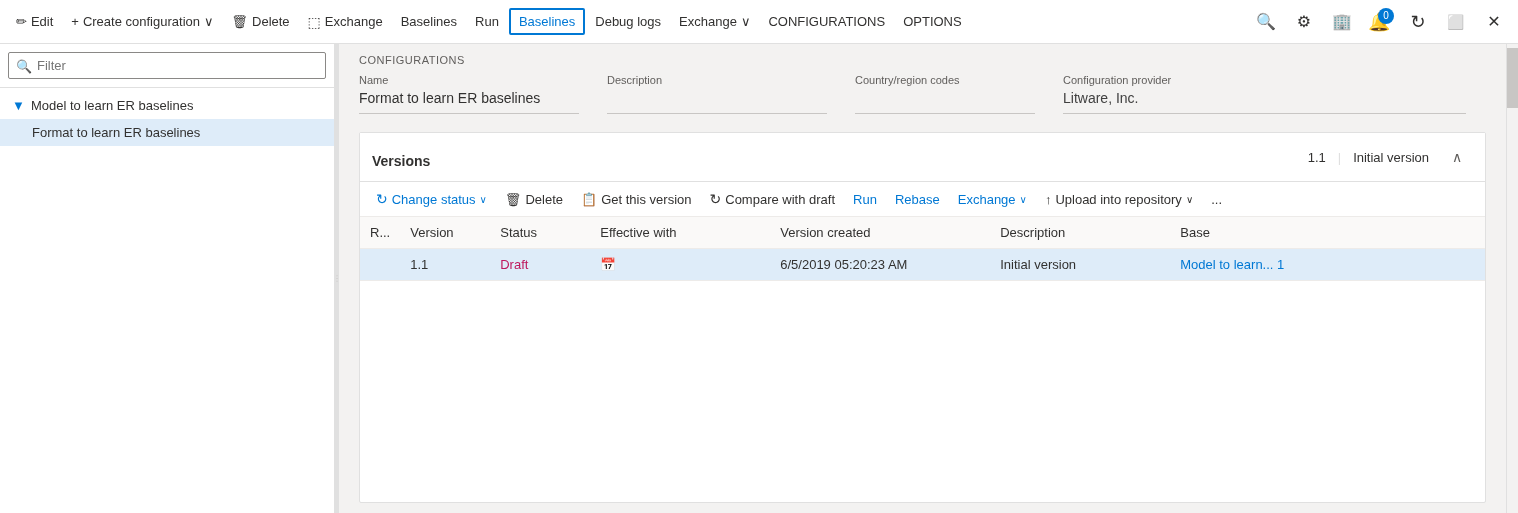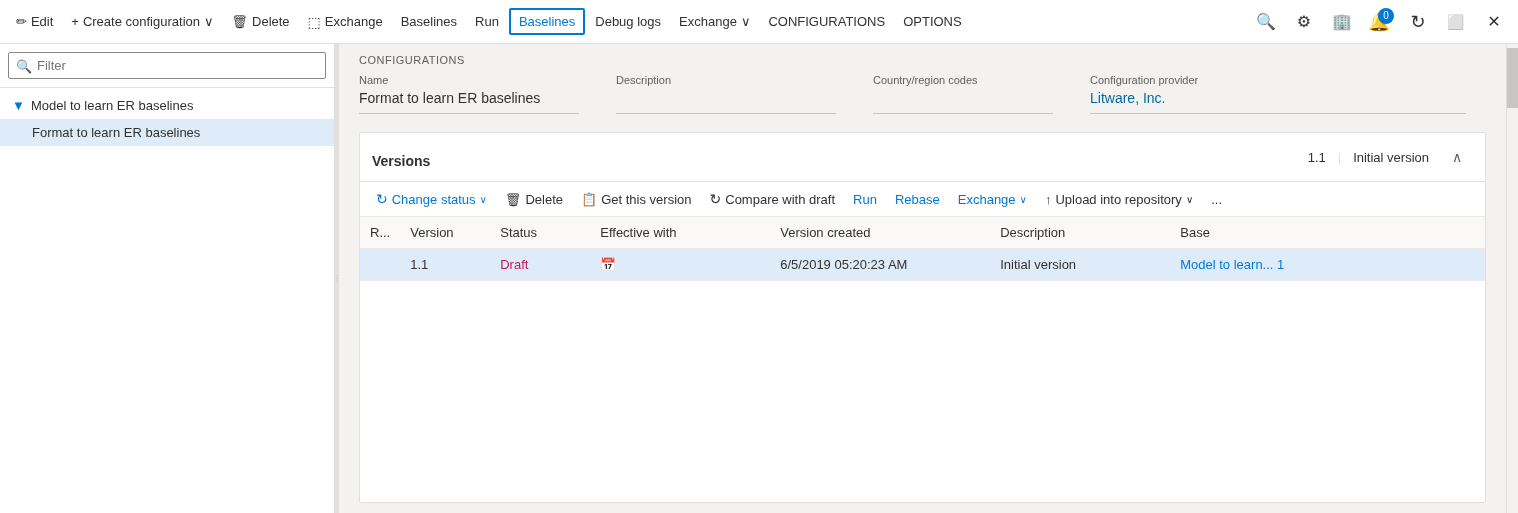--- a/index.html
+++ b/index.html
@@ -63,25 +63,25 @@
     .tree-child.selected { background: #deecf9; color: #323130; }
 
     
     .content-area { flex: 1; overflow-y: auto; padding: 0; background: #f3f2f1; display: flex; flex-direction: column; }
 
     
     .config-header {
       background: #f3f2f1; padding: 10px 20px 0 20px;
     }
     .config-label { font-size: 11px; color: #605e5c; text-transform: uppercase; letter-spacing: 0.5px; margin-bottom: 8px; }
-    .config-fields { display: grid; grid-template-columns: 240px 240px 200px 1fr; gap: 17px; margin-bottom: 0; }
+    .config-fields { display: grid; grid-template-columns: 240px 240px 200px 1fr; gap: 8px; margin-bottom: 0; }
     .config-field { padding: 0 0 8px 0; margin-right: 20px; }
     .config-field-label { font-size: 11px; color: #605e5c; margin-bottom: 4px; }
     .config-field-value { font-size: 14px; color: #323130; font-weight: 500; border-bottom: 1px solid #c8c6c4; padding-bottom: 4px; min-height: 24px; }
-    .config-field-value.link { color: #0369a1; }
+    .config-field-value.link { color: #404040; }
 
     
     .versions-panel {
       background: #fff; margin: 10px 20px; border: 1px solid #e0e0e0; border-radius: 2px; flex: 1;
     }
     .versions-header {
       display: flex; align-items: center; padding: 8px 12px;
       border-bottom: 1px solid #e0e0e0; background: #fff;
     }
     .versions-title { font-size: 14px; font-weight: 600; flex: 1; margin-top: 8px; }

